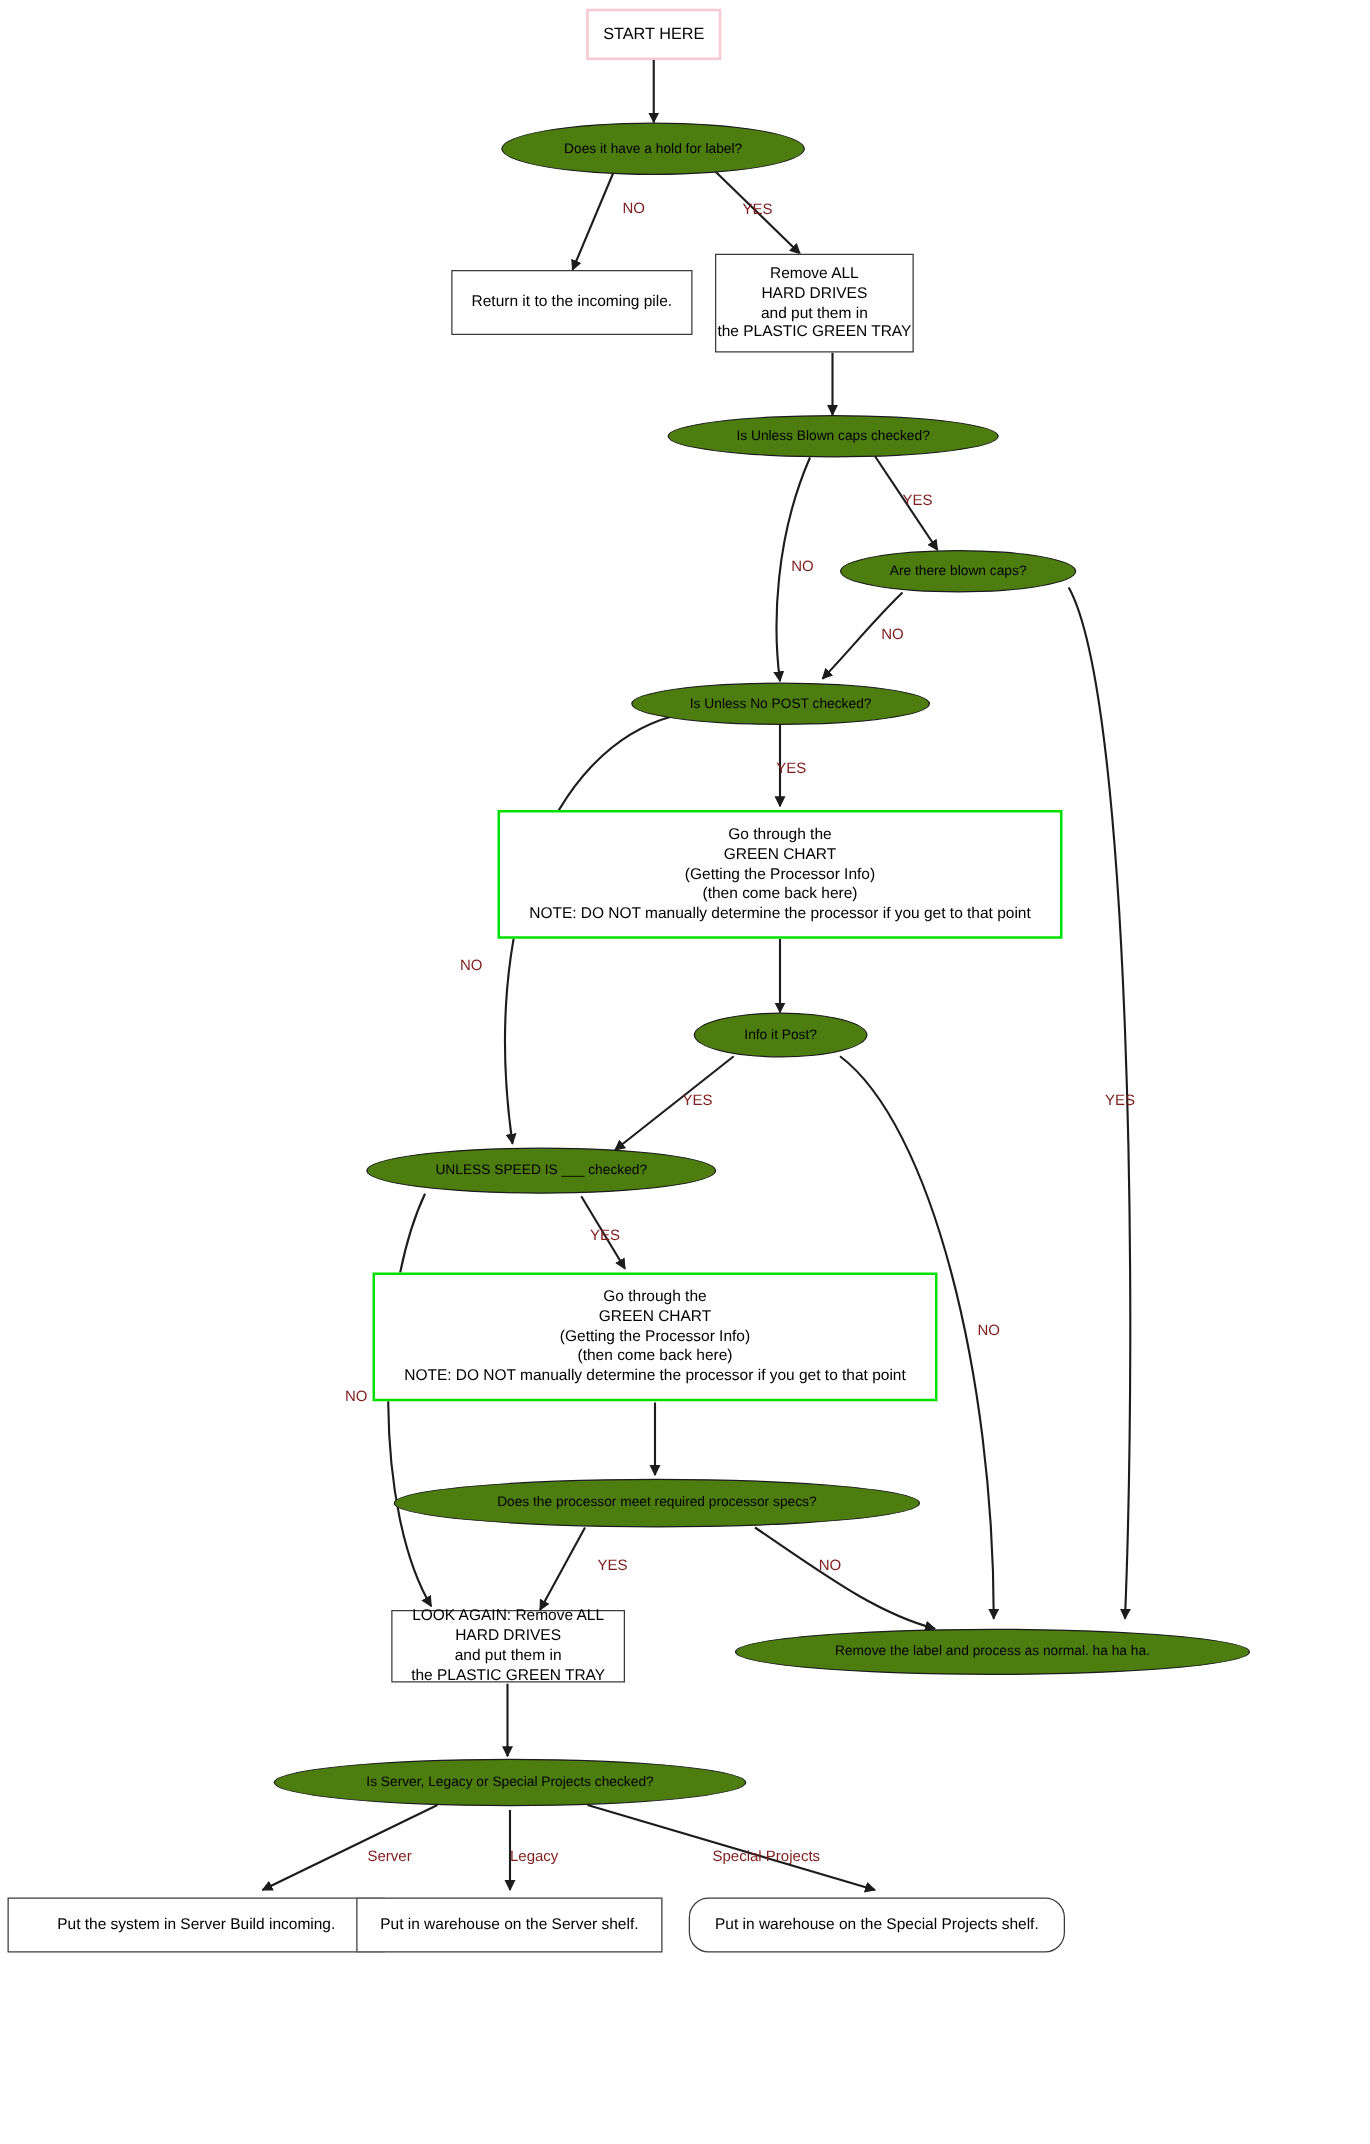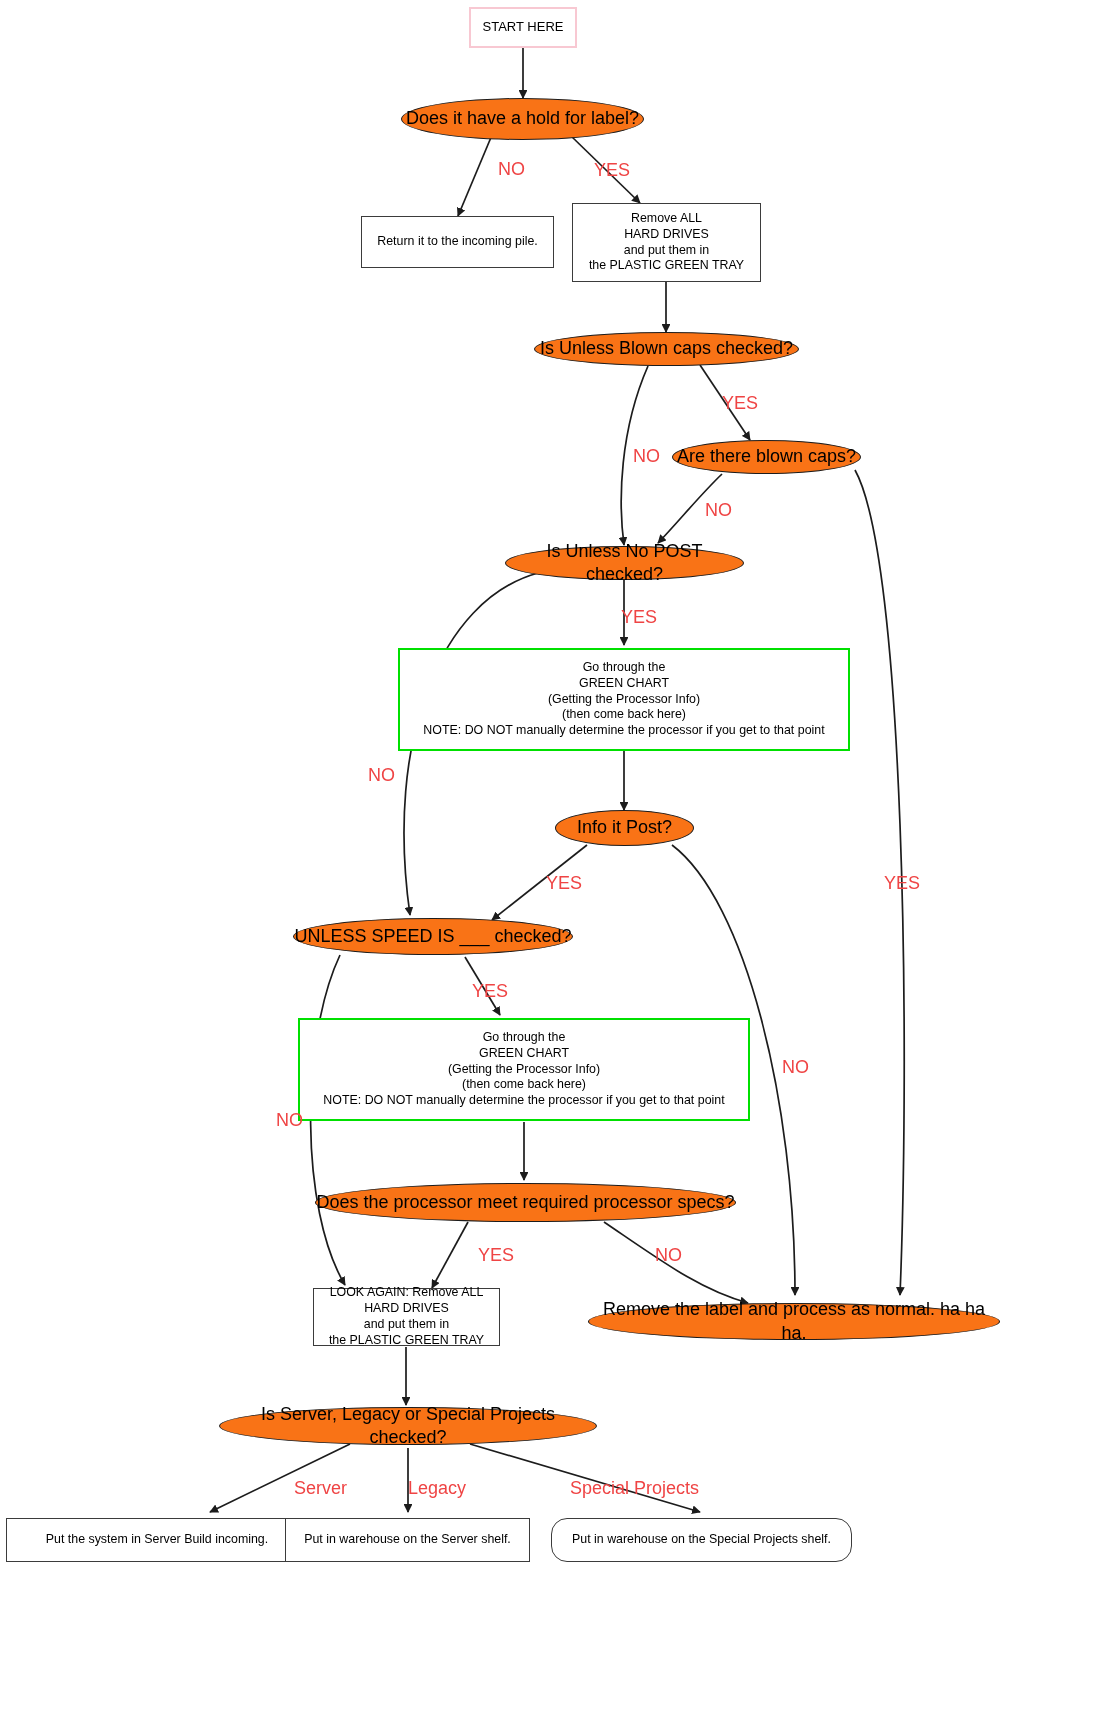--- a/index.html
+++ b/index.html
@@ -43,27 +43,27 @@
     border: 2.6px solid #f8c8d2;
     font-size: 13px;
   }
   .node.box.greenchart {
     border: 2.4px solid #00e000;
     font-size: 12.4px;
   }
   .node.ellipse {
     border: 1.4px solid #1c1c1c;
     border-radius: 50%;
-    background: #f97316;
-    font-size: 18px;
+    background: #4d7c0f;
+    font-size: 11px;
   }
   .edge-label {
     position: absolute;
-    font-size: 18px;
-    color: #ef4444;
+    font-size: 12px;
+    color: #7f1d1d;
     white-space: nowrap;
     line-height: 1;
   }
 </style>
 </head>
 <body>
 
 <div id="canvas">
 
   <svg id="edges" viewBox="0 0 1096 1715" xmlns="http://www.w3.org/2000/svg">
@@ -125,21 +125,21 @@
   </div>
 
   <div class="node ellipse" style="left:401px; top:98px; width:243px; height:42px;">
     <span>Does it have a hold for label?</span>
   </div>
 
   <div class="node box" style="left:361px; top:216px; width:193px; height:52px;">
     <span>Return it to the incoming pile.</span>
   </div>
 
-  <div class="node box" style="left:572px; top:203px; width:189px; height:79px;">
+  <div class="node box" style="left:572px; top:203px; width:159px; height:79px;">
     <span>Remove ALL
 HARD DRIVES
 and put them in
 the PLASTIC GREEN TRAY</span>
   </div>
 
   <div class="node ellipse" style="left:534px; top:332px; width:265px; height:34px;">
     <span>Is Unless Blown caps checked?</span>
   </div>
 

